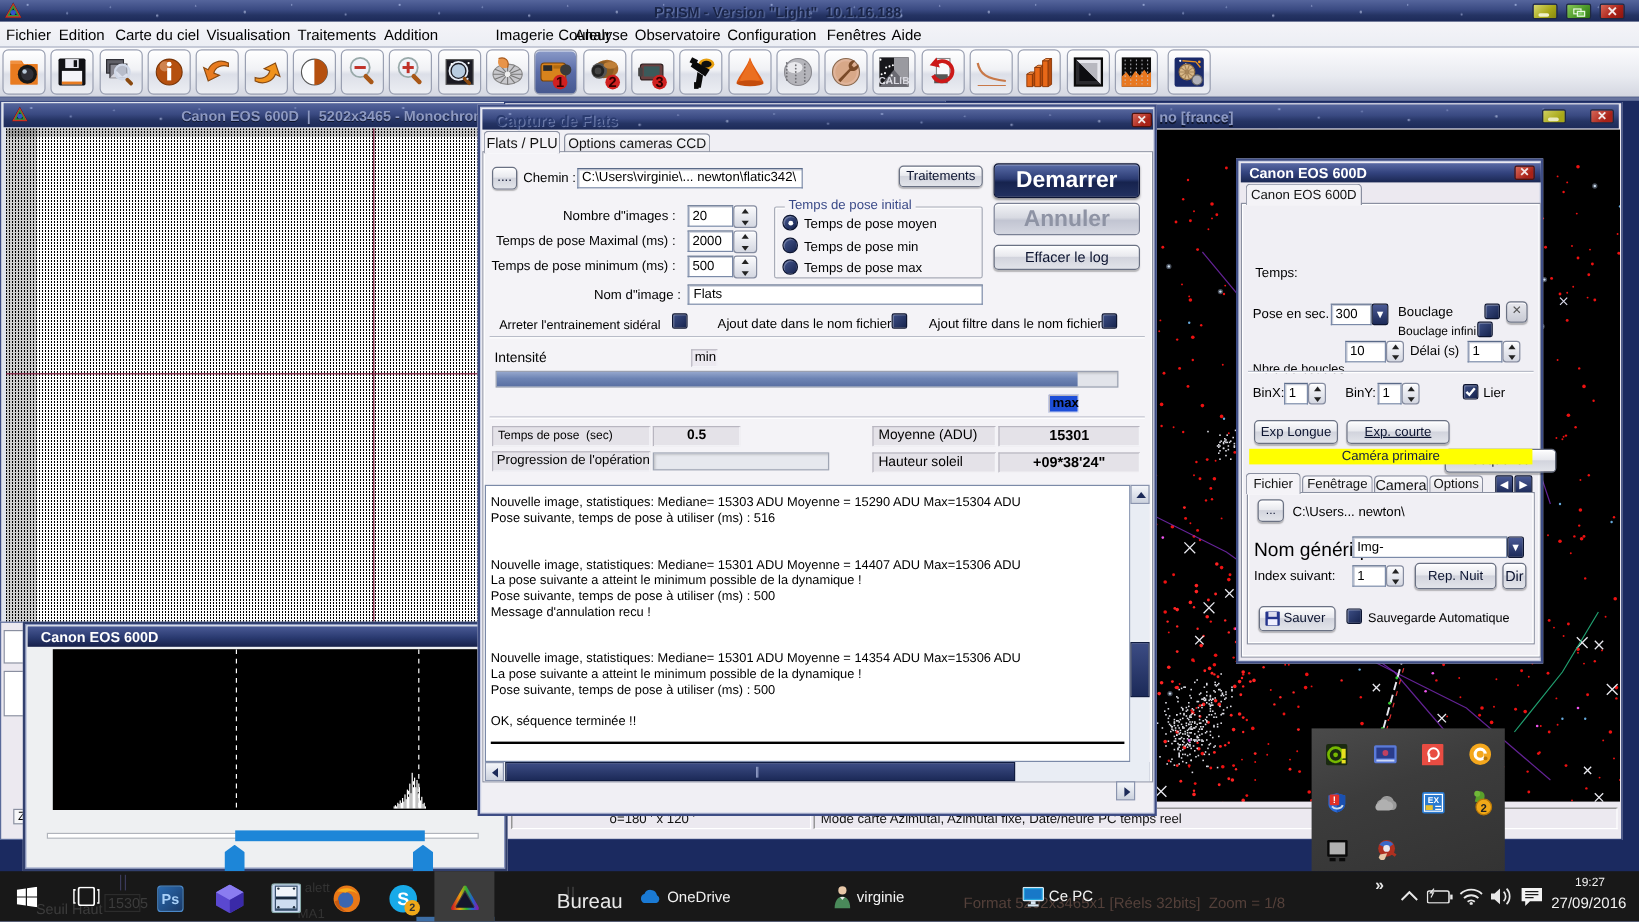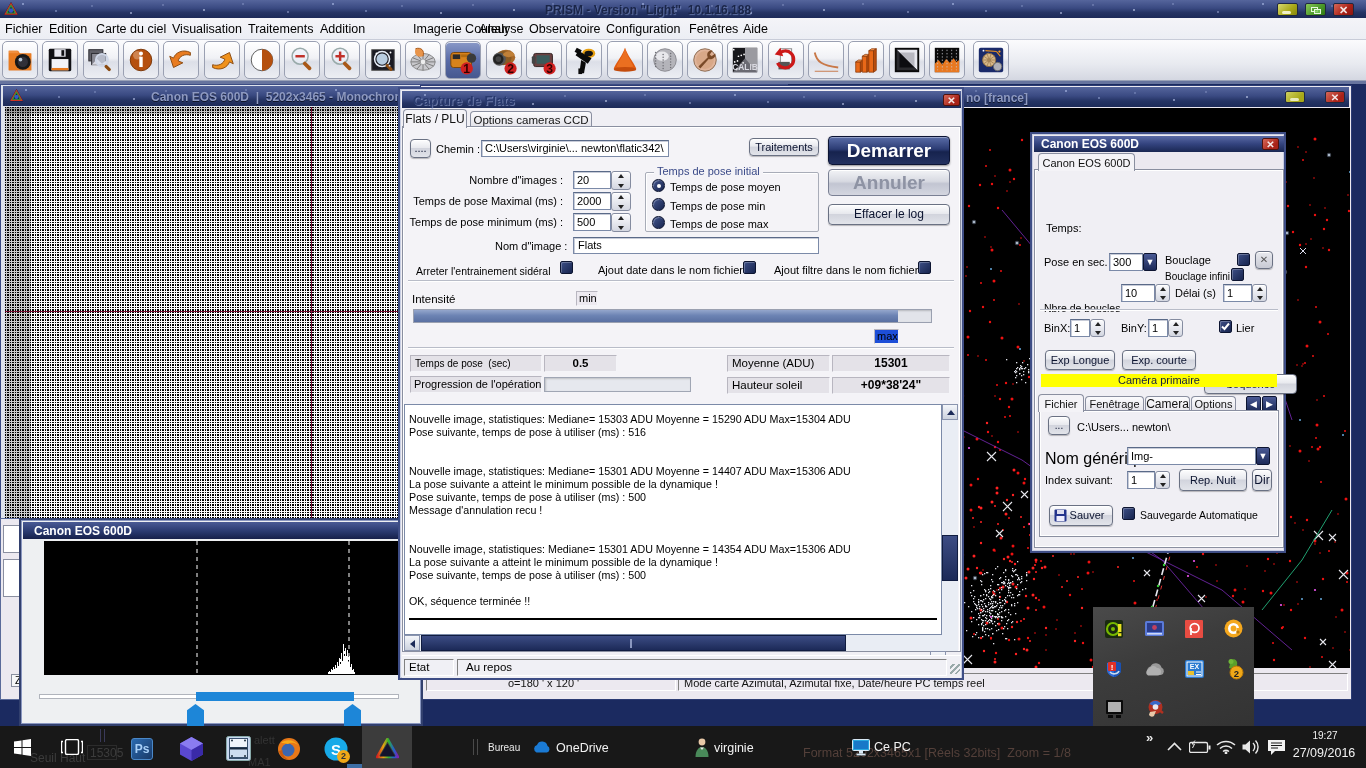--- a/index.html
+++ b/index.html
@@ -1670,21 +1670,21 @@
       <div class="abs chk" style="left:343px;top:172px;"></div>
  <div class="abs" style="left:374px;top:175px;font-size:11px;">Ajout filtre dans le nom fichier</div>
       <div class="abs chk" style="left:518px;top:172px;"></div>
  <div class="abs" style="left:8px;top:191px;width:546px;height:2px;border-top:1px solid #b8bcc8;border-bottom:1px solid #fff;"></div>
 
  <div class="abs" style="left:12px;top:204px;font-size:11.5px;">Intensité</div>
  <div class="abs glabel" style="left:176px;top:202px;width:22px;height:15px;font-size:11px;line-height:13px;padding-left:2px;background:#ece9f0;">min</div>
  <div class="abs" style="left:13px;top:220px;width:519px;height:14px;background:#e2e4ea;border:1px solid #9aa0b0;box-shadow:inset 1px 1px 2px rgba(0,0,0,.2);">
    <div class="abs" style="left:0;top:0;width:484px;height:12px;background:linear-gradient(to bottom,#94a6cc 0%,#6d84b4 45%,#5a70a2 100%);"></div>
  </div>
- <div class="abs glabel" style="left:474px;top:240px;width:25px;height:15px;font-size:11px;line-height:13px;padding-left:2px;background:#1d4ed8;">max</div>
+ <div class="abs glabel" style="left:474px;top:240px;width:25px;height:15px;font-size:11px;line-height:13px;padding-left:2px;background:#1d4ed8;font-weight:bold;">max</div>
  <div class="abs" style="left:8px;top:258px;width:546px;height:2px;border-top:1px solid #b8bcc8;border-bottom:1px solid #fff;"></div>
 
  <div class="abs glabel" style="left:10px;top:266px;width:132px;height:17px;font-size:10px;line-height:15px;padding-left:4px;">Temps de pose&nbsp; (sec)</div>
  <div class="abs glabel" style="left:144px;top:266px;width:73px;height:17px;font-size:11.5px;line-height:15px;font-weight:bold;text-align:center;">0.5</div>
  <div class="abs glabel" style="left:10px;top:287px;width:132px;height:17px;font-size:11px;line-height:15px;padding-left:3px;white-space:nowrap;overflow:hidden;">Progression de l'opération</div>
  <div class="abs" style="left:144px;top:288px;width:147px;height:15px;background:#e6e8ee;border:1px solid #a0a6b4;box-shadow:inset 1px 1px 2px rgba(0,0,0,.18);"></div>
  <div class="abs glabel" style="left:327px;top:266px;width:103px;height:17px;font-size:11.5px;line-height:15px;padding-left:4px;">Moyenne (ADU)</div>
  <div class="abs glabel" style="left:432px;top:266px;width:118px;height:17px;font-size:12px;line-height:15px;font-weight:bold;text-align:center;">15301</div>
  <div class="abs glabel" style="left:327px;top:288px;width:103px;height:17px;font-size:11.5px;line-height:15px;padding-left:4px;">Hauteur soleil</div>
  <div class="abs glabel" style="left:432px;top:288px;width:118px;height:17px;font-size:12px;line-height:15px;font-weight:bold;text-align:center;">+09*38'24"</div>
@@ -1705,25 +1705,20 @@
           <div class="tri" style="left:5px;top:4px;border-top:4px solid transparent;border-bottom:4px solid transparent;border-right:5px solid #1c2a58;"></div>
         </div>
    <div class="abs sb-btn" style="left:526px;top:0;width:16px;height:16px;">
           <div class="tri" style="left:6px;top:4px;border-top:4px solid transparent;border-bottom:4px solid transparent;border-left:5px solid #1c2a58;"></div>
         </div>
    <div class="abs sb-thumb" style="left:17px;top:0;width:425px;height:16px;">
           <div class="abs" style="left:208px;top:3px;width:2px;height:9px;border-left:1px solid #8a97c0;border-right:1px solid #8a97c0;"></div>
         </div>
  </div>
 
- <div class="abs" style="left:2px;top:566px;width:559px;height:23px;background:#f0f0f5;border-top:1px solid #fff;">
-   <div class="abs sunken" style="left:2px;top:3px;width:50px;height:17px;font-size:11.5px;line-height:15px;padding-left:4px;">Etat</div>
-   <div class="abs sunken" style="left:55px;top:3px;width:490px;height:17px;font-size:11.5px;line-height:15px;padding-left:8px;">Au repos</div>
-   <div class="abs" style="left:548px;top:8px;width:10px;height:10px;background:repeating-linear-gradient(135deg,transparent 0 2px,#9aa 2px 4px);"></div>
- </div>
 </div>
 
 <div class="abs" style="left:1030px;top:132px;width:256px;height:421px;background:#ece9f0;border:2px solid #3e4d85;box-shadow:0 0 0 1px #c7cde2 inset;">
  <div class="abs" style="left:2px;top:2px;width:250px;height:16px;background:linear-gradient(to bottom,#5a6aa5 0%,#33437e 50%,#1a2752 100%);">
   <div class="abs" style="left:7px;top:1px;font-weight:bold;font-size:12px;color:#fff;">Canon EOS 600D</div>
   <div class="abs" style="left:228px;top:2px;width:17px;height:12px;background:linear-gradient(135deg,#d86858 0%,#a82218 70%);border:1px solid #50120c;border-radius:2px;color:#f4e8e8;font-weight:bold;font-size:10px;text-align:center;line-height:11px;">✕</div>
  </div>
  <div class="tab on" style="left:6px;top:19px;width:97px;height:18px;line-height:18px;font-size:11px;">Canon EOS 600D</div>
  <div class="abs" style="left:3px;top:36px;width:248px;height:377px;background:#f0eff4;border:1px solid #fff;box-shadow:0 0 0 1px #8a8fa0;"></div>
  <div class="abs" style="left:14px;top:88px;font-size:11px;">Temps:</div>
@@ -1760,21 +1755,21 @@
         <div class="up"></div>
         <div class="dn"></div>
       </div>
  <div class="abs chk" style="left:187px;top:186px;">
         <svg width="11" height="11" viewBox="0 0 11 11" style="position:absolute;left:0;top:0">
           <path d="M2 5.5 L4.5 8 L9 2.5" stroke="#fff" stroke-width="2" fill="none"></path>
         </svg>
       </div>
       <div class="abs" style="left:204px;top:188px;font-size:11px;">Lier</div>
  <div class="abs gbtn" style="left:13px;top:216px;width:70px;height:20px;font-size:11px;line-height:18px;">Exp Longue</div>
- <div class="abs gbtn" style="left:90px;top:216px;width:74px;height:20px;font-size:11px;line-height:18px;">Exp. courte</div>
+ <div class="abs gbtn" style="left:90px;top:216px;width:86px;height:20px;font-size:11px;line-height:18px;text-decoration:underline;">Exp. courte</div>
  <div class="abs gbtn" style="left:172px;top:216px;width:93px;height:20px;font-size:11px;line-height:18px;margin-top:24px;">Sequence</div>
  <div class="abs" style="left:9px;top:240px;width:236px;height:13px;background:#ffff00;text-align:center;font-size:11px;color:#101c44;line-height:13px;">Caméra primaire</div>
  <div class="tab on" style="left:6px;top:260px;width:46px;height:18px;line-height:18px;font-size:11px;">Fichier</div>
  <div class="tab" style="left:53px;top:262px;width:59px;height:16px;line-height:15px;font-size:11px;">Fenêtrage</div>
  <div class="tab" style="left:113px;top:262px;width:45px;height:20px;line-height:15px;font-size:12px;">Camera</div>
  <div class="tab" style="left:159px;top:262px;width:45px;height:16px;line-height:15px;font-size:11px;">Options</div>
  <div class="abs" style="left:214px;top:262px;width:15px;height:16px;background:linear-gradient(to bottom,#4a5a95,#1c2a58);border:1px solid #0c1430;border-radius:2px;color:#fff;text-align:center;line-height:14px;font-size:9px;">◀</div>
       <div class="abs" style="left:230px;top:262px;width:15px;height:16px;background:linear-gradient(to bottom,#4a5a95,#1c2a58);border:1px solid #0c1430;border-radius:2px;color:#fff;text-align:center;line-height:14px;font-size:9px;">▶</div>
  <div class="abs" style="left:8px;top:277px;width:238px;height:125px;background:#f0eff4;border:1px solid #fff;box-shadow:0 0 0 1px #8a8fa0;"></div>
  <div class="abs gbtn" style="left:16px;top:282px;width:22px;height:19px;line-height:17px;font-size:10px;">...</div>
@@ -1921,21 +1916,21 @@
             <stop offset=".55" stop-color="#30b030"></stop>
             <stop offset=".8" stop-color="#2060d0"></stop>
             <stop offset="1" stop-color="#8020b0"></stop>
           </linearGradient>
         </defs>
         <polygon points="11.5,1 22,19 1,19" fill="none" stroke="url(#rg)" stroke-width="2.6" stroke-linejoin="round"></polygon>
         <polygon points="11.5,5.5 19.2,18.4 3.8,18.4" fill="#14142c"></polygon>
       </svg>
  <div class="abs" style="left:473px;top:13px;width:1px;height:16px;background:#4a4a4a;"></div>
  <div class="abs" style="left:477px;top:13px;width:1px;height:16px;background:#4a4a4a;"></div>
- <div class="abs" style="left:488px;top:16px;font-size:10px;color:#e8e8e8;">Bureau</div>
+ <div class="abs" style="left:464px;top:16px;font-size:17px;color:#e8e8e8;">Bureau</div>
  <svg class="abs" style="left:532px;top:15px" width="19" height="12" viewBox="0 0 19 12">
         <path d="M4.5 11.5 A4 4 0 0 1 5 4 A5.5 5.5 0 0 1 15.5 5 A3.5 3.5 0 0 1 15 11.5 Z" fill="#1a7ad4"></path>
       </svg>
  <div class="abs" style="left:556px;top:15px;font-size:12.5px;color:#f2f2f2;">OneDrive</div>
  <svg class="abs" style="left:695px;top:12px" width="14" height="19" viewBox="0 0 14 19">
         <circle cx="7" cy="4" r="3.4" fill="#e8c8a8"></circle>
         <path d="M0.5 19 C0.5 12 4 9 7 9 C10 9 13.5 12 13.5 19 Z" fill="#4a8a5a"></path>
         <path d="M5 9.5 L7 12 L9 9.5" fill="#e8e8e8"></path>
       </svg>
  <div class="abs" style="left:714px;top:15px;font-size:12.5px;color:#f2f2f2;">virginie</div>

